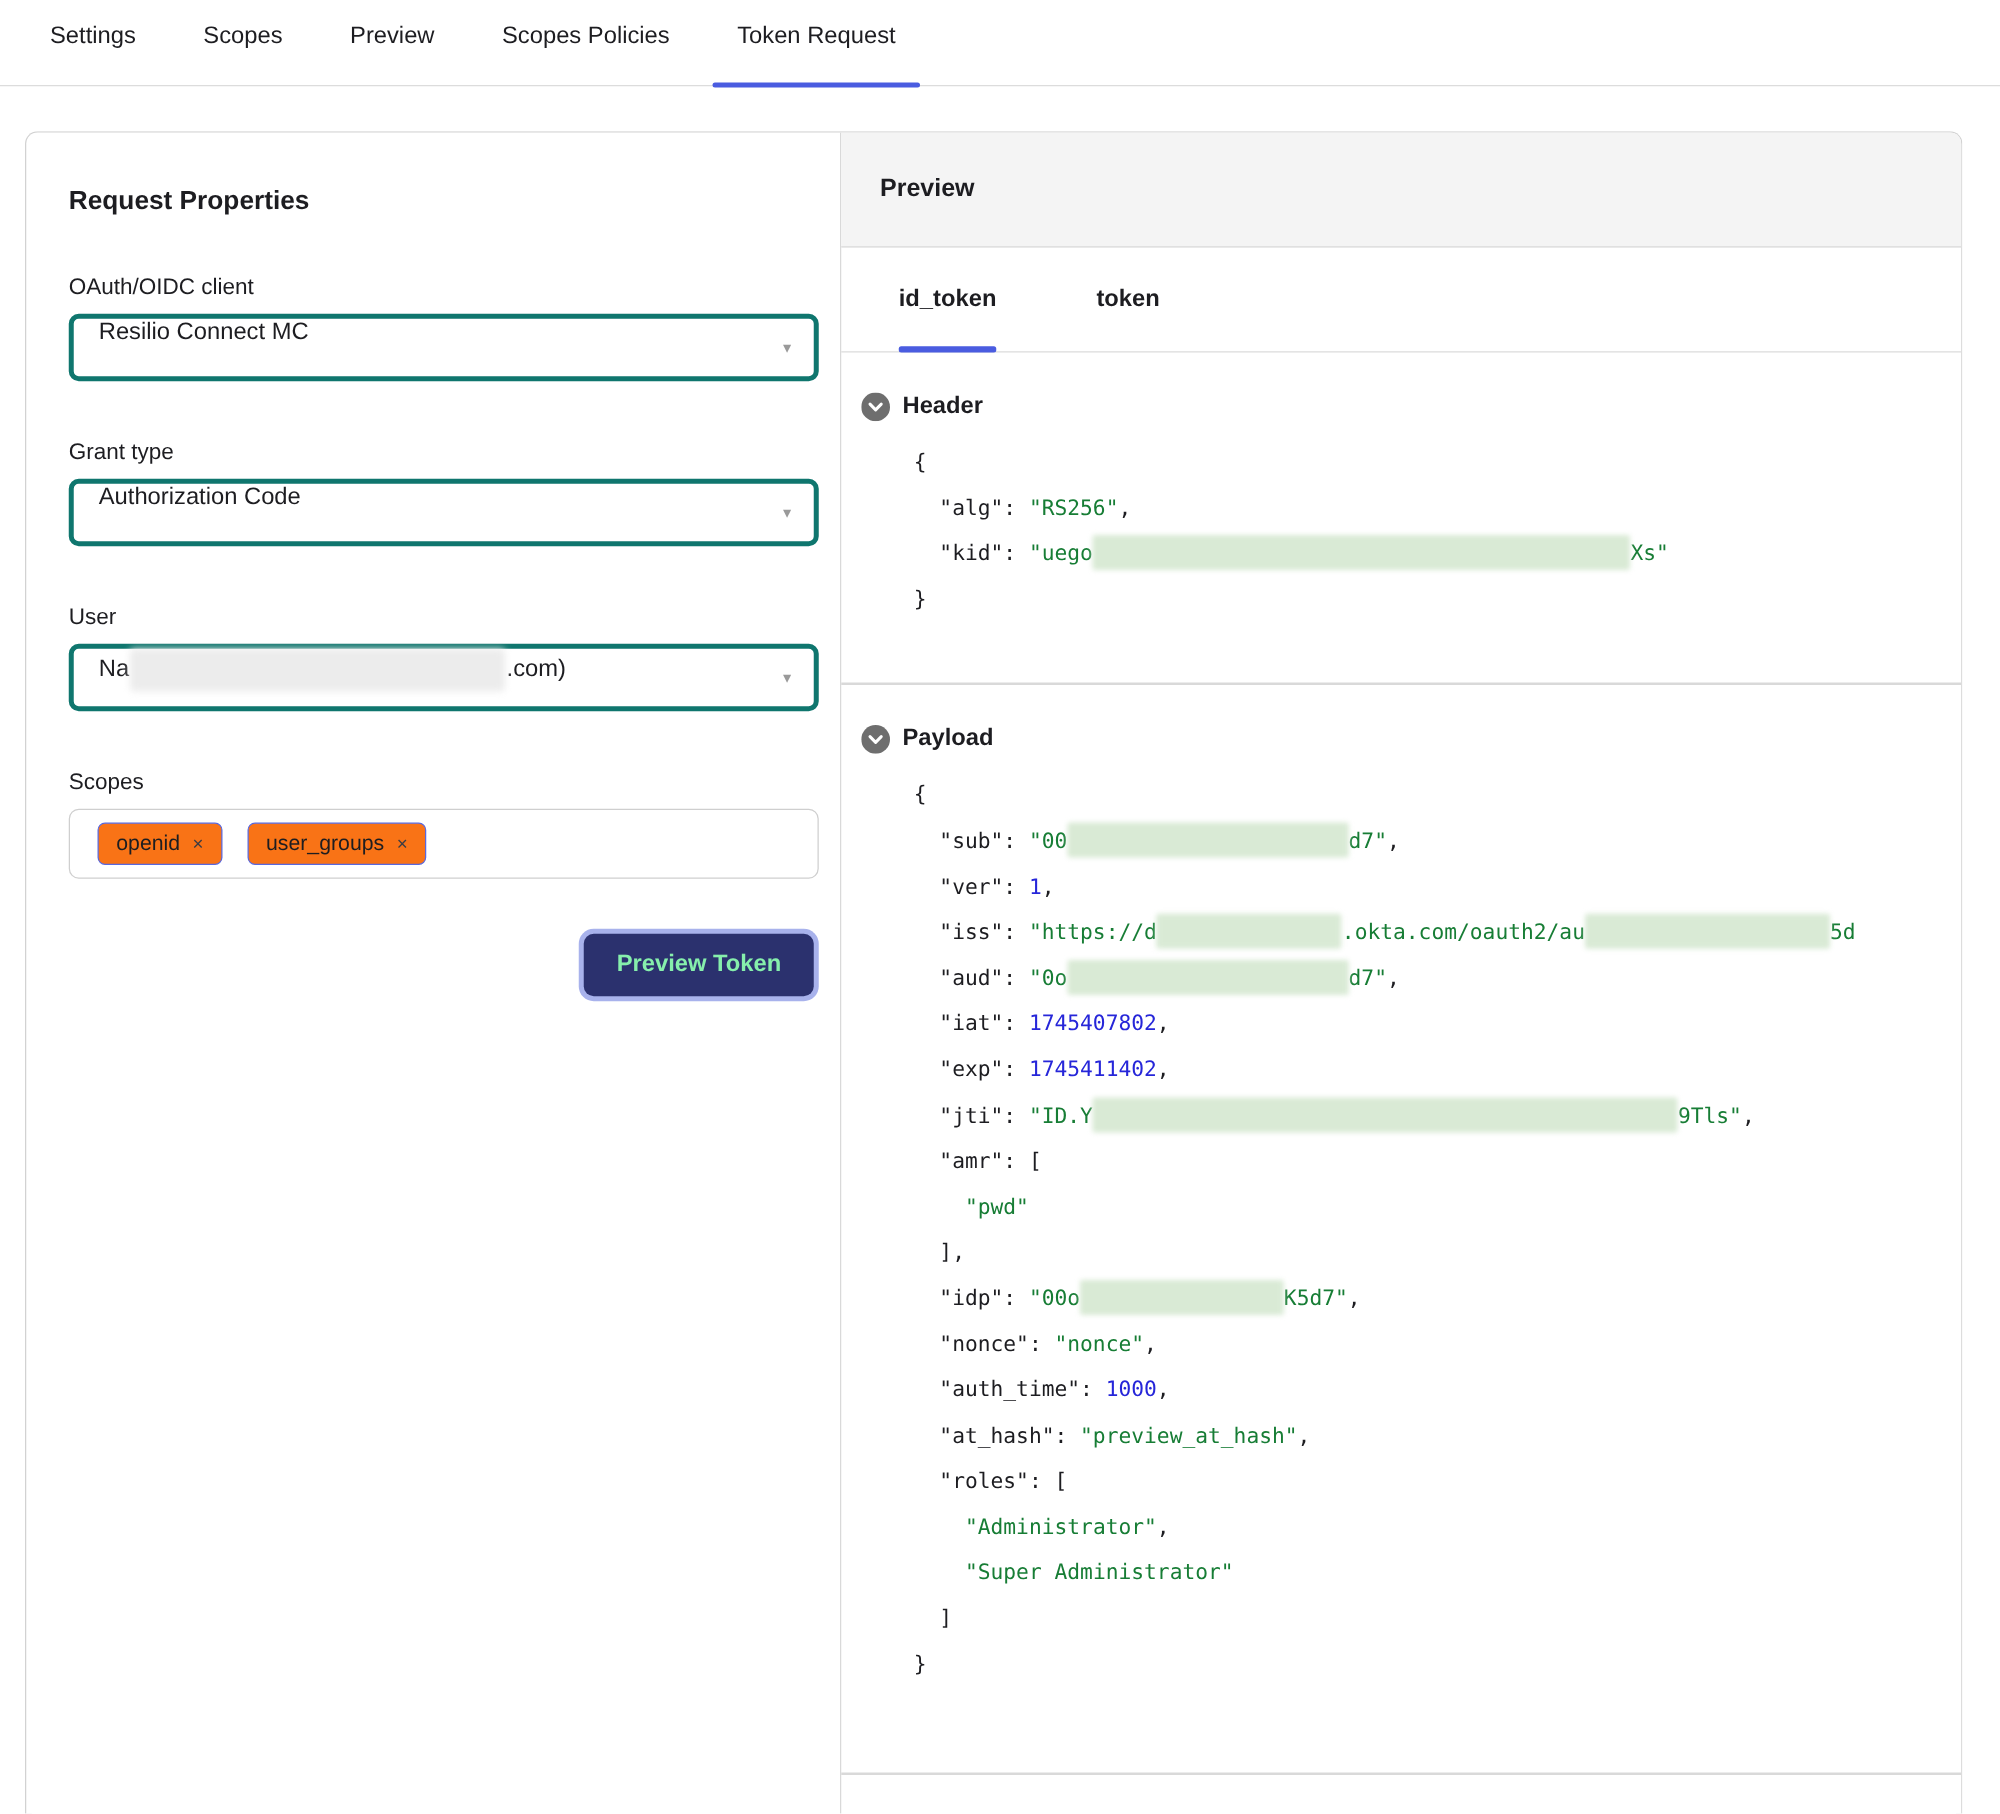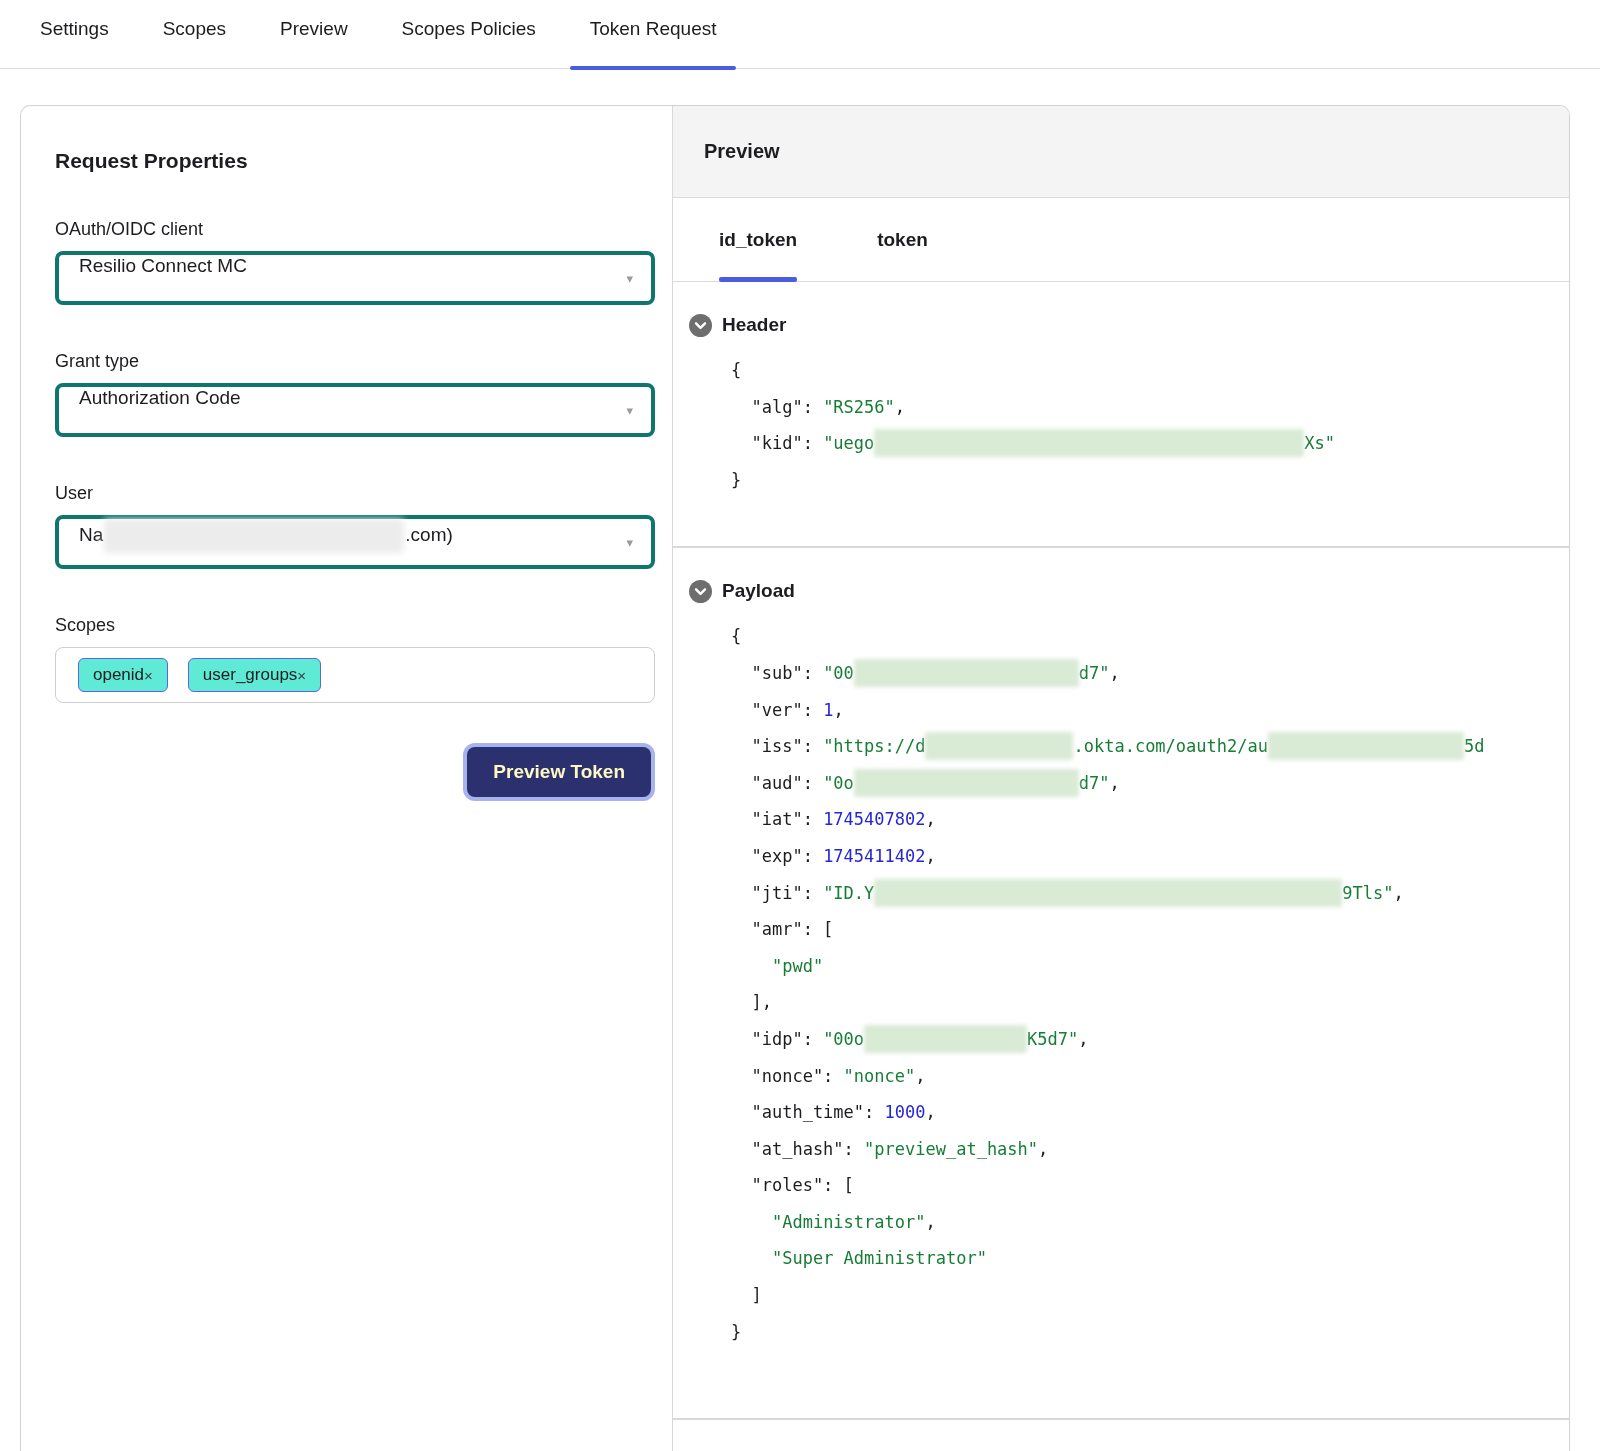--- a/index.html
+++ b/index.html
@@ -13,24 +13,24 @@
   
   .card { margin:36px 30px 0 20px; width:1550px; height:1346px; border:1px solid #d2d2d2; border-bottom:none; border-radius:10px 10px 0 0; display:flex; overflow:hidden; background:#fff; }
 
   
   .left { width:652px; border-right:1px solid #d9d9d9; padding:0 17px 0 34px; flex-shrink:0; }
   .left h2 { font-size:21px; font-weight:700; margin-top:43px; }
   .fieldlabel { font-size:18px; margin-top:46px; margin-bottom:11px; }
   .select { position:relative; height:54px; border:4px solid #0f766e; border-radius:8px; display:flex; align-items:flex-start; padding:0 44px 0 20px; font-size:19px; cursor:pointer; background:#fff; }
   .caret { position:absolute; right:18px; top:50%; transform:translateY(-50%); color:#9a9a9a; font-size:13px; }
   .chipbox { min-height:56px; border:1px solid #cfcfcf; border-radius:8px; display:flex; align-items:center; gap:20px; padding:8px 12px 8px 22px; }
-  .chip { display:inline-flex; align-items:center; background:#5eead4; border:1.5px solid #5968de; border-radius:6px; padding:6px 14px; font-size:17px; }
+  .chip { display:inline-flex; align-items:center; gap:10px; background:#f97316; border:1.5px solid #5968de; border-radius:6px; padding:6px 14px; font-size:17px; }
   .chip .x { font-size:15px; color:#3c3c43; cursor:pointer; line-height:1; }
   .btnrow { display:flex; justify-content:flex-end; margin-top:40px; }
-  .btn { background:#2b316e; color:#fef9c3; font-size:19px; font-weight:700; border:none; border-radius:8px; padding:14px 26px; cursor:pointer; box-shadow:0 0 0 4px #a8b2ec; margin:4px; }
+  .btn { background:#2b316e; color:#86efac; font-size:19px; font-weight:700; border:none; border-radius:8px; padding:14px 26px; cursor:pointer; box-shadow:0 0 0 4px #a8b2ec; margin:4px; }
   .blurgray { display:inline-block; width:300px; height:34px; background:#ececec; border-radius:3px; filter:blur(3px); vertical-align:middle; margin:0 1px; }
 
   
   .right { flex:1; display:flex; flex-direction:column; }
   .phead { height:92px; background:#f4f4f4; border-bottom:1px solid #d9d9d9; display:flex; align-items:center; padding-left:31px; font-size:20px; font-weight:700; }
   .ptabs { height:84px; border-bottom:1px solid #dcdcdc; display:flex; align-items:stretch; padding-left:46px; }
   .ptab { position:relative; display:flex; align-items:center; font-size:19px; font-weight:700; margin-right:80px; cursor:pointer; }
   .ptab.active::after { content:""; position:absolute; left:0; right:0; bottom:-1px; height:5px; background:#4a5ce0; border-radius:2px; }
 
   .section { border-bottom:2px solid #d9d9d9; }

